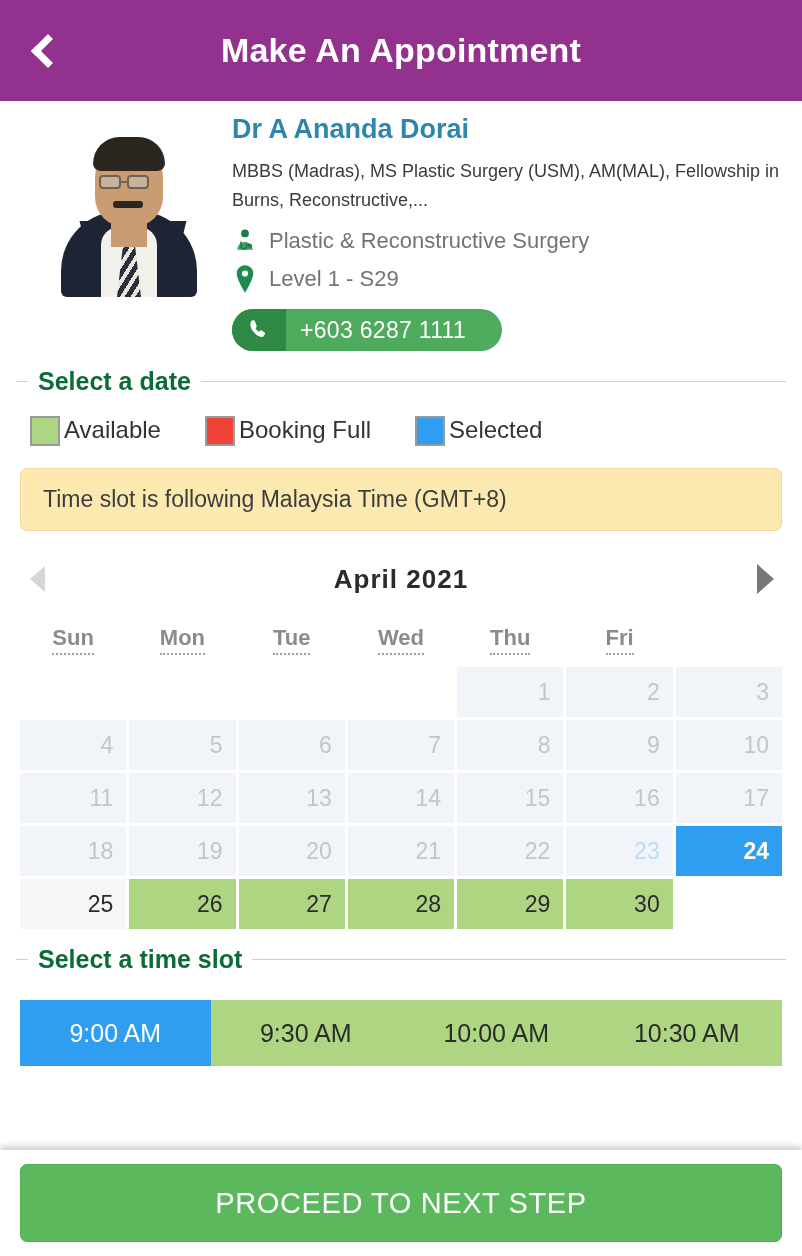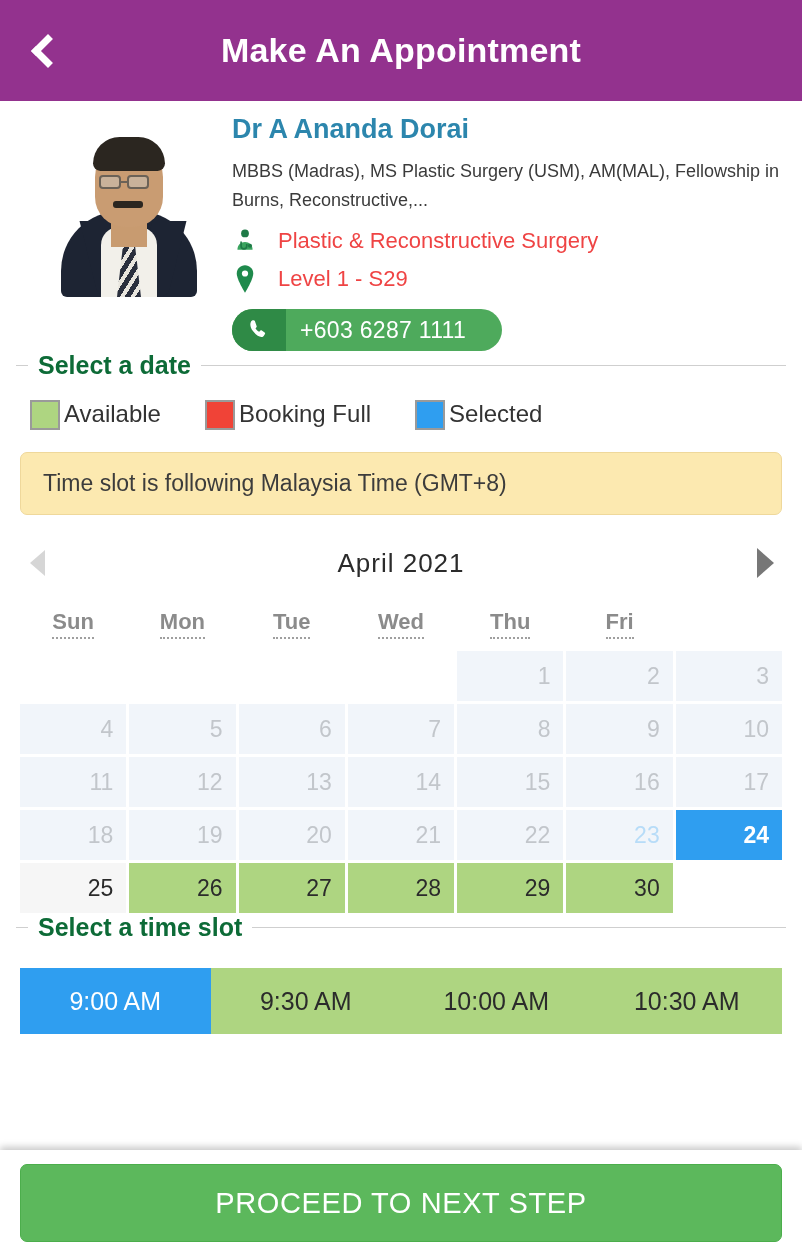--- a/index.html
+++ b/index.html
@@ -88,42 +88,42 @@
 
   .doc-info { flex: 1; padding-left: 8px; padding-top: 4px; }
   .doc-name {
     color: #2c86ad; font-size: 27px; font-weight: bold; line-height: 1.2;
     margin-bottom: 12px;
   }
   .doc-quals {
     color: #3b3b3b; font-size: 18px; line-height: 1.58; margin-bottom: 10px;
   }
   .info-row {
-    display: flex; align-items: center; gap: 20px;
-    color: #ef4444; font-size: 22px; line-height: 1.5; margin-bottom: 5px;
+    display: flex; align-items: center; gap: 11px;
+    color: #737373; font-size: 22px; line-height: 1.5; margin-bottom: 5px;
   }
   .ic { flex: 0 0 26px; width:26px; height:28px; display:flex; align-items:center; justify-content:center; }
   .phone-btn {
     display: inline-flex; align-items: center;
     background: #4eaa5c; border-radius: 22px; overflow: hidden;
     margin-top: 9px; margin-left: 0; height: 42px; cursor: pointer;
     width: 270px;
   }
   .phone-ic {
     width: 54px; height: 42px; background: #2f8a46;
     display: flex; align-items: center; justify-content: center;
   }
   .phone-num {
     color: #ffffff; font-size: 23px; padding: 0 18px 0 14px; letter-spacing: .3px;
   }
 
   
   .sect {
     display: flex; align-items: center; gap: 10px;
-    padding: 0 16px; 
+    padding: 0 16px; margin-top: 16px;
   }
   .sect .bar { height: 1px; background: #cfcfcf; }
   .sect .bar.left { width: 12px; flex: 0 0 12px; }
   .sect .bar.right { flex: 1; }
   .sect .label {
     color: #0d6b37; font-size: 25px; font-weight: bold; white-space: nowrap;
   }
 
   
   .legend {
@@ -146,21 +146,21 @@
   .arrow { width: 34px; height: 34px; display:flex; align-items:center; justify-content:center; cursor:pointer; }
   .arrow-l {
     width: 0; height: 0; border-top: 13px solid transparent; border-bottom: 13px solid transparent;
     border-right: 15px solid #d6d6d6;
   }
   .arrow-r {
     width: 0; height: 0; border-top: 15px solid transparent; border-bottom: 15px solid transparent;
     border-left: 17px solid #777777;
   }
   .cal-title {
-    flex: 1; text-align: center; font-size: 26px; font-weight: normal; color: #2b2b2b;
+    flex: 1; text-align: center; font-size: 26px; font-weight: bold; color: #2b2b2b;
     letter-spacing: 1px;
   }
   .cal-grid { display: grid; grid-template-columns: repeat(7, 1fr); gap: 3px; }
   .dow {
     text-align: center; font-size: 22px; color: #8b8b8b; font-weight: bold;
     padding: 18px 0 16px 0;
   }
   .dow span { border-bottom: 2px dotted #9f9f9f; padding-bottom: 3px; }
   .cell {
     height: 50px; display: flex; align-items: center; justify-content: flex-end;

